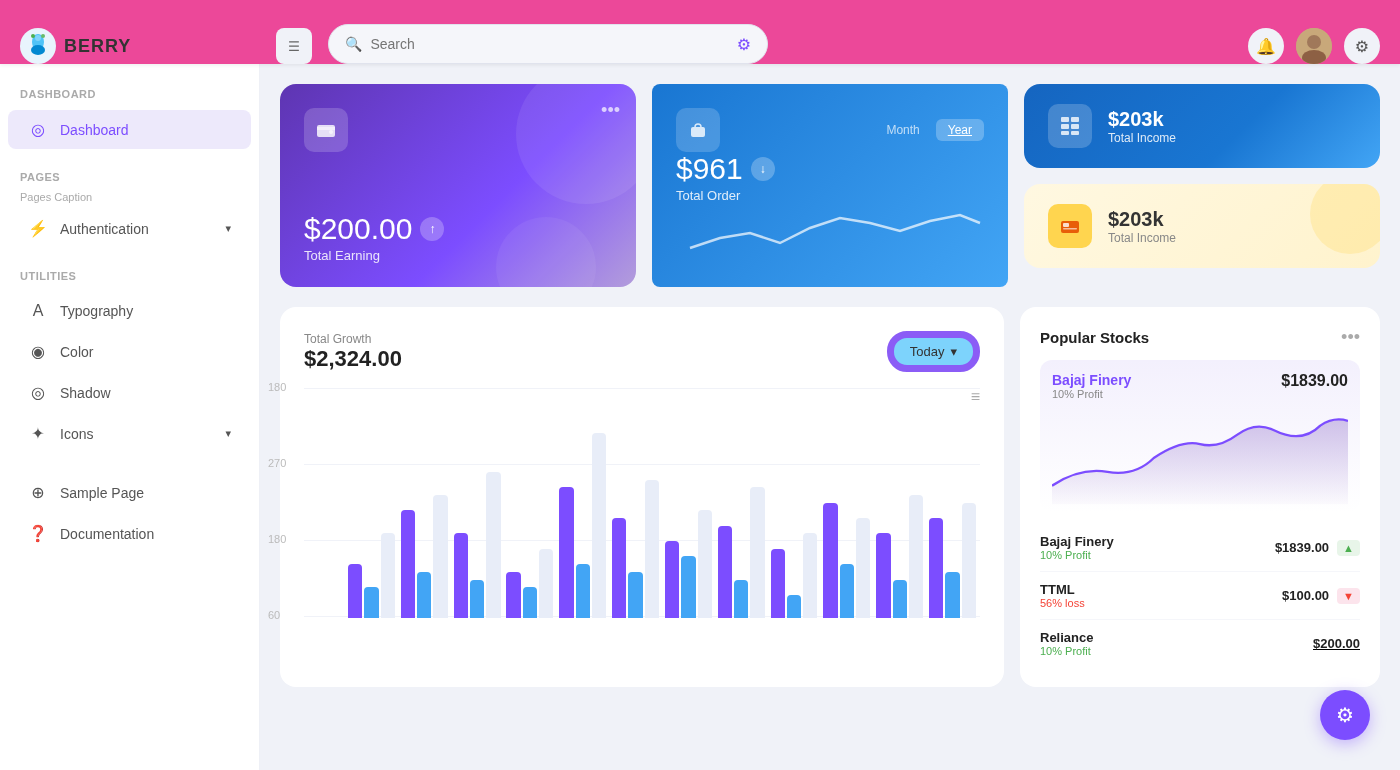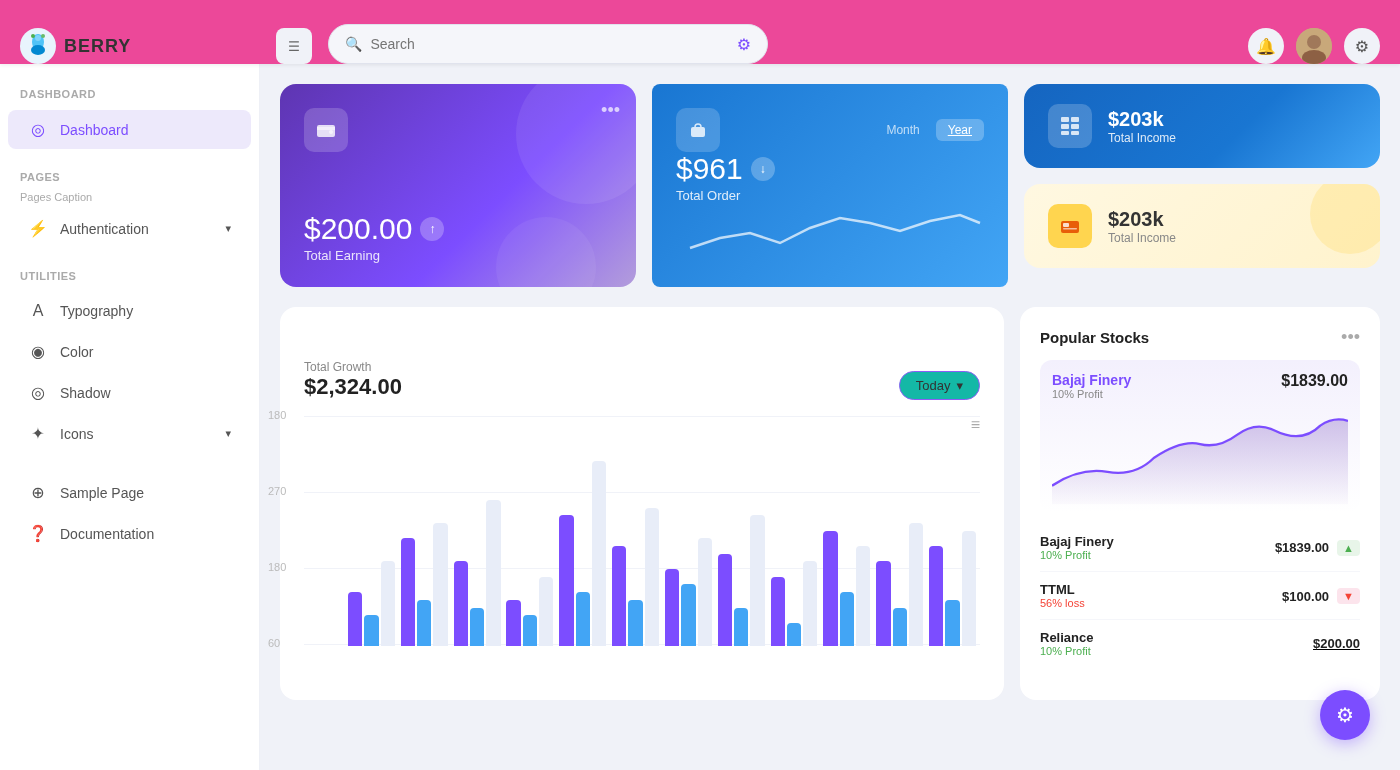--- a/index.html
+++ b/index.html
@@ -350,32 +350,31 @@
     }
     .chart-header {
       display: flex;
       align-items: flex-end;
       justify-content: space-between;
       margin-bottom: 16px;
     }
     .chart-title { font-size: 12px; color: #888; font-weight: 500; }
     .chart-amount { font-size: 22px; font-weight: 700; color: #222; }
     .chart-filter-btn {
-      background: #14b8a6;
-      border: 1px solid #8b5cf6;
+      background: #7dd3fc;
+      border: 7px solid #8b5cf6;
       border-radius: 20px;
       padding: 6px 16px;
       font-size: 13px;
       cursor: pointer;
       display: flex;
       align-items: center;
       gap: 6px;
       font-weight: 500;
       color: #333;
-      margin-top: 40px;
     }
     .chart-menu-icon {
       float: right;
       font-size: 16px;
       color: #aaa;
       cursor: pointer;
       margin-bottom: 8px;
     }
 
     
@@ -803,21 +802,21 @@
             <div style="display:flex;align-items:center;gap:8px;">
               <span class="stock-row-price">$1839.00</span>
               <span class="stock-badge-up">▲</span>
             </div>
           </div>
           <div class="stock-row">
             <div>
               <div class="stock-row-name">TTML</div>
               <div class="stock-row-profit-down">56% loss</div>
             </div>
-            <div style="display:flex;align-items:flex-end;gap:8px;">
+            <div style="display:flex;align-items:center;gap:8px;">
               <span class="stock-row-price">$100.00</span>
               <span class="stock-badge-down">▼</span>
             </div>
           </div>
           <div class="stock-row">
             <div>
               <div class="stock-row-name">Reliance</div>
               <div class="stock-row-profit-up">10% Profit</div>
             </div>
             <div style="display:flex;align-items:flex-start;gap:8px;text-decoration:underline;">

